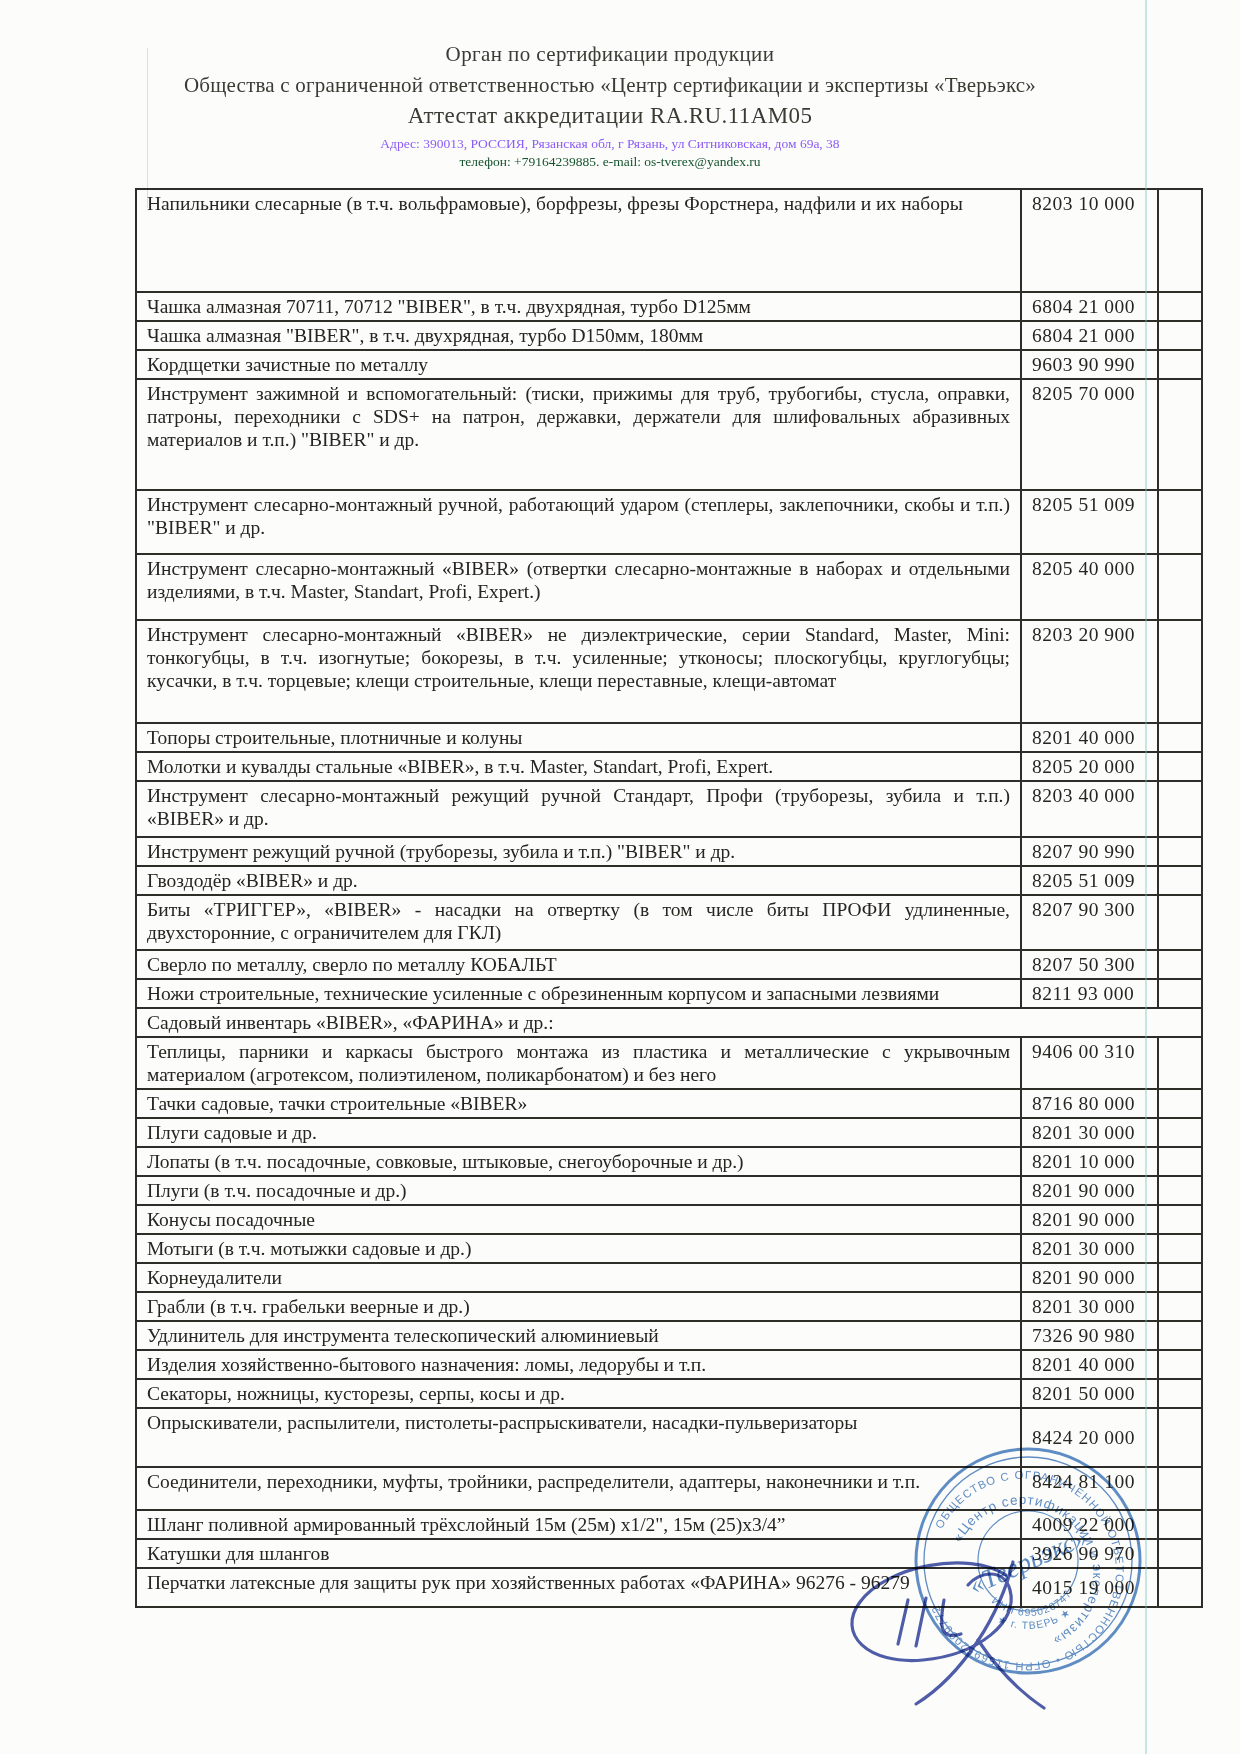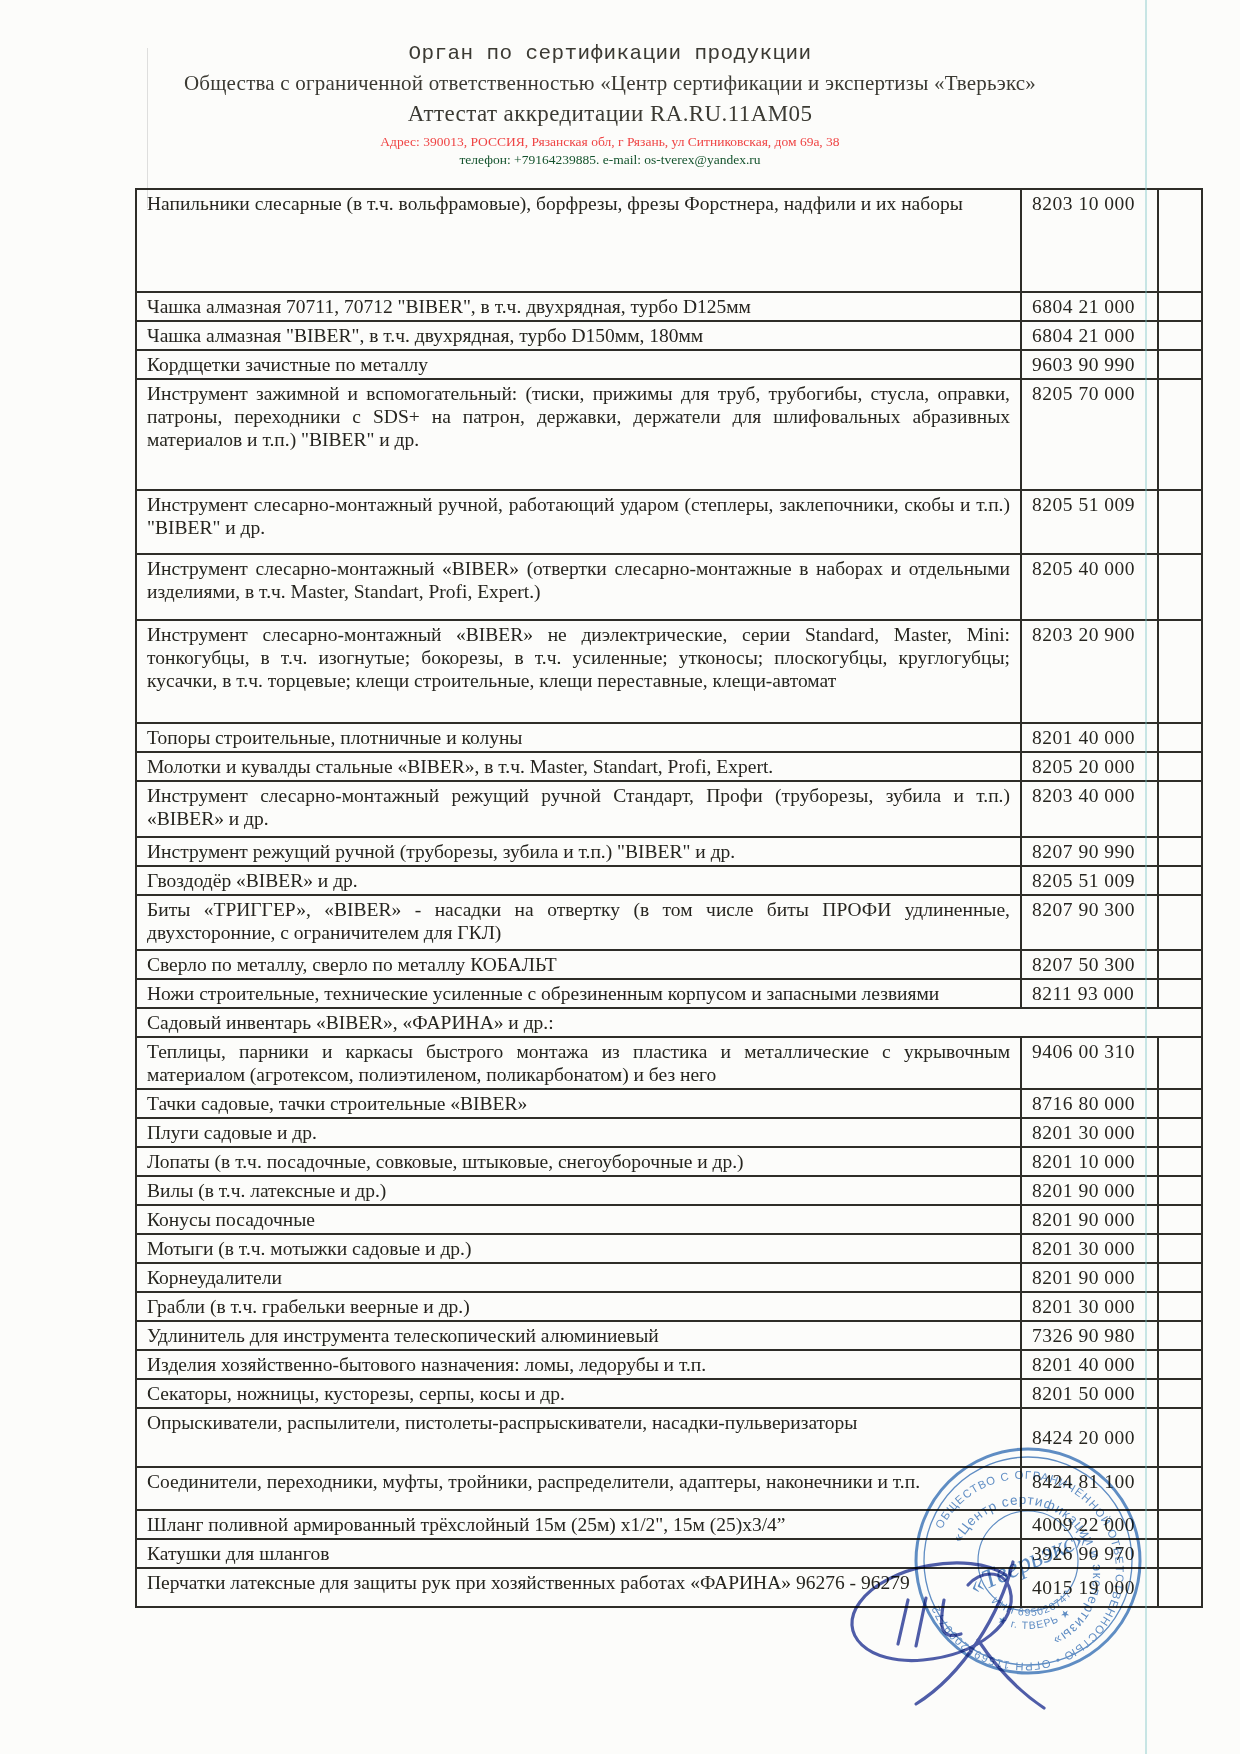--- a/index.html
+++ b/index.html
@@ -10,24 +10,24 @@
     background:#fcfcfa;
     overflow:hidden;
     font-family:"Liberation Serif", serif;
     color:#26251f;
   }
   
   .doc-header{
     position:absolute;top:42px;left:40px;width:1140px;
     text-align:center;color:#3b3a33;
   }
-  .doc-header .h1{font-size:21px;letter-spacing:.4px;margin:0 0 6px 0;font-family:Liberation Mono, monospace;}
+  .doc-header .h1{font-size:21px;letter-spacing:.4px;margin:0 0 6px 0;}
   .doc-header .h2{font-size:21px;letter-spacing:.2px;margin:0 0 5px 0;}
   .doc-header .h3{font-size:23px;letter-spacing:.4px;margin:0 0 7px 0;}
-  .doc-header .h4{font-size:13.5px;color:#ef4444;margin:0 0 2px 0;}
+  .doc-header .h4{font-size:13.5px;color:#8b5cf6;margin:0 0 2px 0;}
   .doc-header .h5{font-size:13.5px;color:#14532d;margin:0;}
   
   table.products{
     position:absolute;left:135px;top:188px;
     width:1066px;
     border-collapse:collapse;
     table-layout:fixed;
   }
   table.products td{
     border:2px solid #2e2d28;
@@ -198,21 +198,21 @@
           <td class="desc">Плуги садовые и др.</td>
           <td class="code">8201 30 000</td>
           <td class="spacer"></td>
         </tr>
         <tr>
           <td class="desc">Лопаты (в т.ч. посадочные, совковые, штыковые, снегоуборочные и др.)</td>
           <td class="code">8201 10 000</td>
           <td class="spacer"></td>
         </tr>
         <tr>
-          <td class="desc">Вилы (в т.ч. латексные и др.)</td>
+          <td class="desc">Плуги (в т.ч. посадочные и др.)</td>
           <td class="code">8201 90 000</td>
           <td class="spacer"></td>
         </tr>
         <tr>
           <td class="desc">Конусы посадочные</td>
           <td class="code">8201 90 000</td>
           <td class="spacer"></td>
         </tr>
         <tr>
           <td class="desc">Мотыги (в т.ч. мотыжки садовые и др.)</td>

